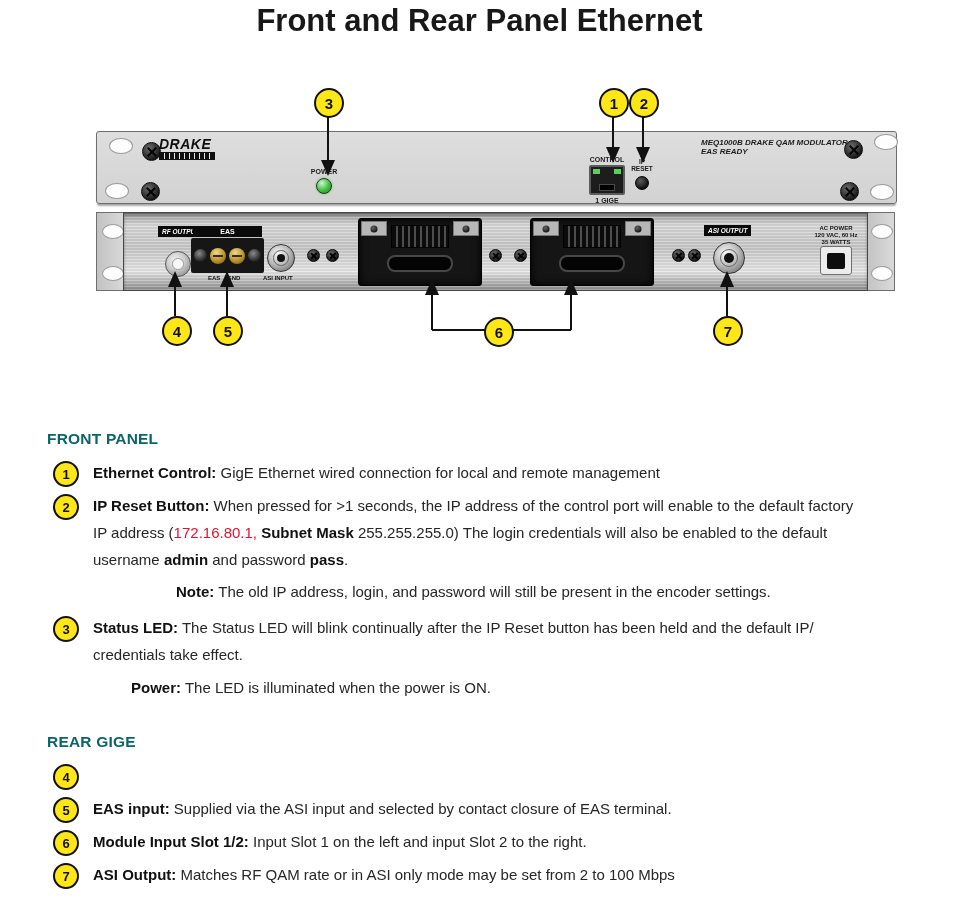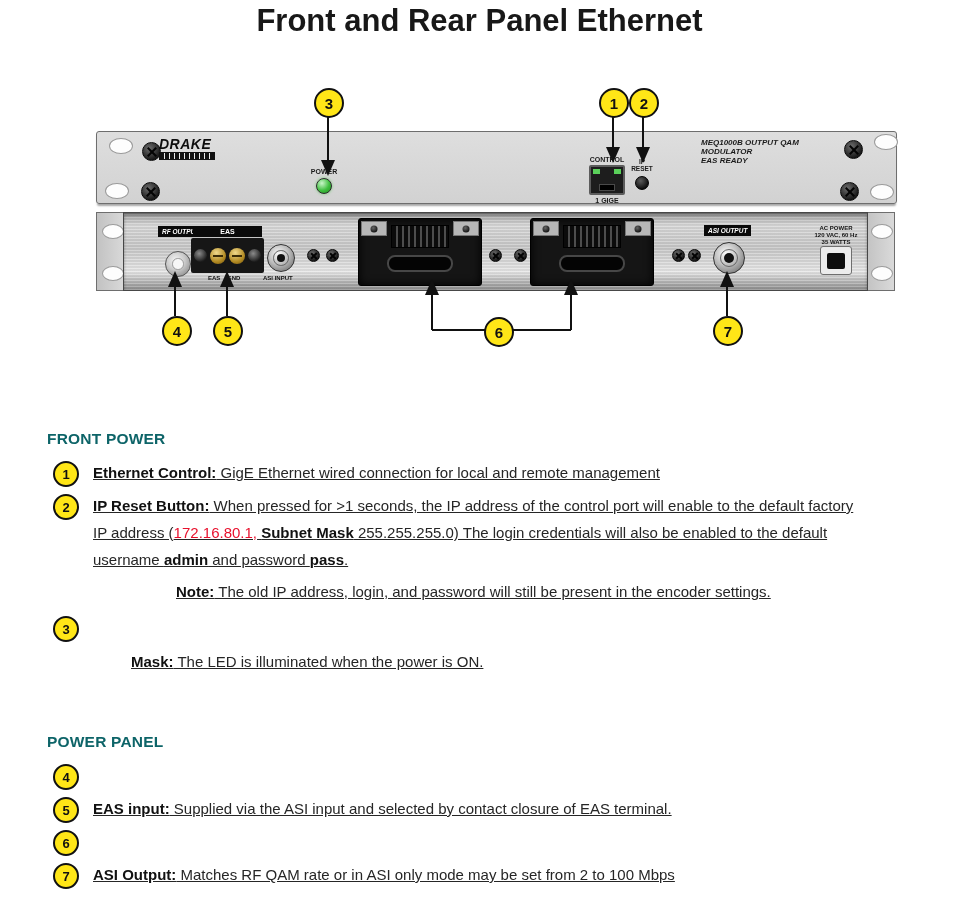--- a/index.html
+++ b/index.html
@@ -85,21 +85,21 @@
   .sec{position:absolute;left:47px;width:908px;}
   .sec-front{top:430px;}.sec-rear{top:733px;}
   .sec-heading{margin:0;font-size:15.5px;font-weight:bold;color:var(--heading-teal,#0d6468);letter-spacing:.2px;}
   .row{display:flex;align-items:flex-start;margin:5px 0 0 6px;}
   .row.first{margin-top:11px;}
   .row.gap9{margin-top:9px;}
   .row.gap6{margin-top:6px;}
   .badge{flex:0 0 auto;width:22px;height:22px;margin-top:2px;border:2px solid #111;border-radius:50%;
     background:var(--callout-yellow,#ffe617);display:flex;align-items:center;justify-content:center;
     font-size:13px;font-weight:bold;color:#111;}
-  .txt{margin:0 0 0 14px;font-size:15px;line-height:27px;color:#262626;text-decoration:underline;}
+  .txt{margin:0 0 0 14px;font-size:15px;line-height:27px;color:#262626;}
   .row.note{padding-left:123px;}
   .row.powernote{padding-left:78px;}
   .row.note .txt,.row.powernote .txt{margin-left:0;}
   .seg-b{font-weight:bold;color:#111;}
   .seg-r{color:var(--ip-red,#e8112d);}
 </style>
 </head>
 <body>
 
 <div class="page">
@@ -134,21 +134,21 @@
     <span class="screw s17" style="left:44px;top:50px"></span>
     <span class="screw s17" style="left:747px;top:8px"></span>
     <span class="screw s17" style="left:743px;top:50px"></span>
 
     <div class="drake">
       <div class="drake-text">DRAKE</div>
       <div class="drake-bar"></div>
     </div>
 
     <div class="model-text">
-      <div>MEQ1000B OUTPUT QAM MODULATOR</div>
+      <div>MEQ1000B DRAKE QAM MODULATOR</div>
       <div>EAS READY</div>
     </div>
 
     <div class="power-group">
       <div class="tiny-label">POWER</div>
       <div class="led"></div>
     </div>
 
     <div class="control-group">
       <div class="tiny-label">CONTROL</div>
@@ -227,57 +227,59 @@
 
   <div class="callout" style="left:314px;top:88px">3</div>
   <div class="callout" style="left:599px;top:88px">1</div>
   <div class="callout" style="left:629px;top:88px">2</div>
   <div class="callout" style="left:162px;top:316px">4</div>
   <div class="callout" style="left:213px;top:316px">5</div>
   <div class="callout" style="left:484px;top:317px">6</div>
   <div class="callout" style="left:713px;top:316px">7</div>
 
   <div class="sec sec-front">
-    <h2 class="sec-heading">FRONT POWER</h2>
+    <h2 class="sec-heading">FRONT PANEL</h2>
 
     <div class="row first">
       <span class="badge">1</span>
       <p class="txt"><span class="seg-b">Ethernet Control:</span><span> GigE Ethernet wired connection for local and remote management</span></p>
     </div>
 
     <div class="row">
       <span class="badge">2</span>
       <p class="txt"><span class="seg-b">IP Reset Button:</span><span> When pressed for &gt;1 seconds, the IP address of the control port will enable to the default factory</span><br><span>IP address (</span><span class="seg-r">172.16.80.1,</span><span> </span><span class="seg-b">Subnet Mask</span><span> 255.255.255.0) The login credentials will also be enabled to the default</span><br><span>username </span><span class="seg-b">admin</span><span> and password </span><span class="seg-b">pass</span><span>.</span></p>
     </div>
 
     <div class="row note">
       <p class="txt"><span class="seg-b">Note:</span><span> The old IP address, login, and password will still be present in the encoder settings.</span></p>
     </div>
 
     <div class="row gap9">
       <span class="badge">3</span>
+      <p class="txt"><span class="seg-b">Status LED:</span><span> The Status LED will blink continually after the IP Reset button has been held and the default IP/</span><br><span>credentials take effect.</span></p>
     </div>
 
     <div class="row powernote gap6">
-      <p class="txt"><span class="seg-b">Mask:</span><span> The LED is illuminated when the power is ON.</span></p>
+      <p class="txt"><span class="seg-b">Power:</span><span> The LED is illuminated when the power is ON.</span></p>
     </div>
   </div>
 
   <div class="sec sec-rear">
-    <h2 class="sec-heading">POWER PANEL</h2>
+    <h2 class="sec-heading">REAR GIGE</h2>
 
     <div class="row first">
       <span class="badge">4</span>
     </div>
     <div class="row">
       <span class="badge">5</span>
       <p class="txt"><span class="seg-b">EAS input:</span><span> Supplied via the ASI input and selected by contact closure of EAS terminal.</span></p>
     </div>
     <div class="row">
       <span class="badge">6</span>
+      <p class="txt"><span class="seg-b">Module Input Slot 1/2:</span><span> Input Slot 1 on the left and input Slot 2 to the right.</span></p>
     </div>
     <div class="row">
       <span class="badge">7</span>
       <p class="txt"><span class="seg-b">ASI Output:</span><span> Matches RF QAM rate or in ASI only mode may be set from 2 to 100 Mbps</span></p>
     </div>
   </div>
 
 </div>
 
 </body></html>

